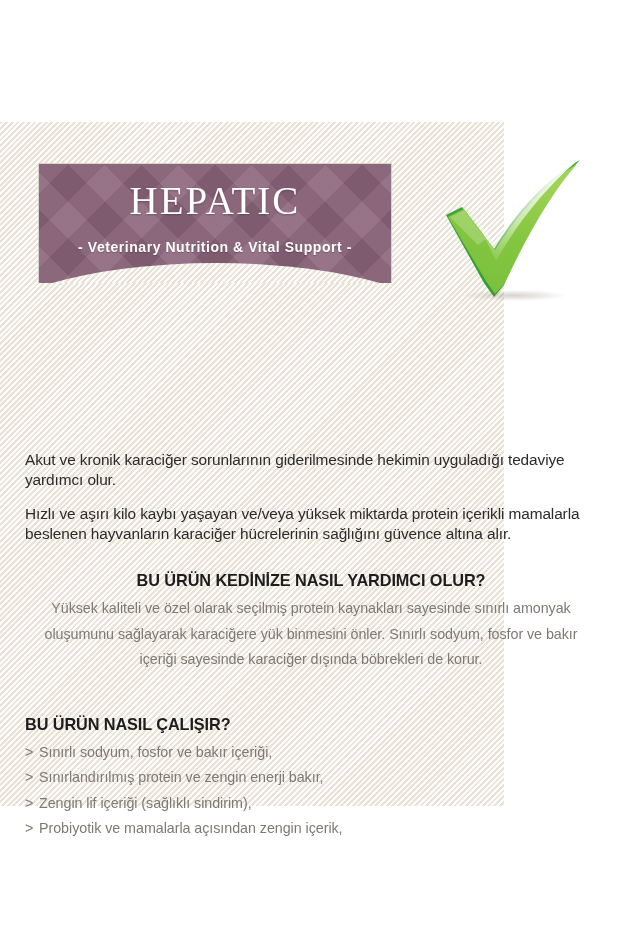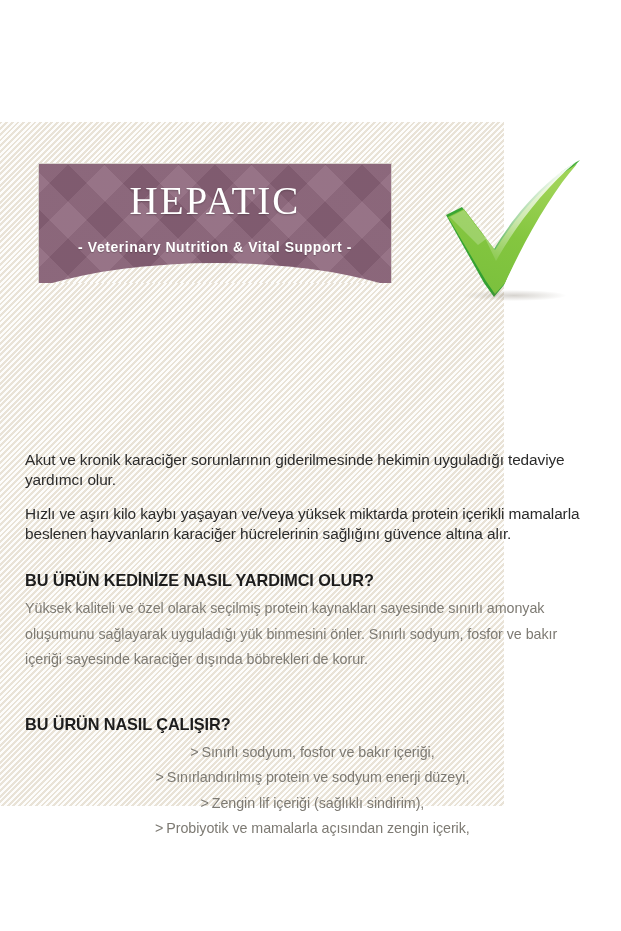--- a/index.html
+++ b/index.html
@@ -153,34 +153,33 @@
     margin: 0 0 15px 0;
     letter-spacing: -0.1px;
   }
   .section-heading {
     font-size: 16.3px;
     font-weight: bold;
     color: #1d1d1d;
     margin: 0 0 6px 0;
     letter-spacing: -0.1px;
   }
-  #section-help { margin-top: 28px; }
+  #section-help { margin-top: 28px; text-align: center; }
   .section-body {
     font-size: 14.3px;
     line-height: 25.5px;
     color: #7d7a73;
     margin: 0;
     letter-spacing: -0.05px;
   }
   #section-works { margin-top: 42px; }
   #works-list {
     list-style: none;
     margin: 0;
     padding: 0;
-    text-align: center;
   }
   #works-list li {
     font-size: 14.3px;
     line-height: 25.5px;
     color: #7d7a73;
     letter-spacing: -0.05px;
     white-space: nowrap;
   }
   .bullet-arrow {
     display: inline-block;
@@ -237,28 +236,28 @@
   </div>
 
   <div id="body-text">
 
     <p class="intro-para">Akut ve kronik karaciğer sorunlarının giderilmesinde hekimin uyguladığı tedaviye yardımcı olur.</p>
 
     <p class="intro-para">Hızlı ve aşırı kilo kaybı yaşayan ve/veya yüksek miktarda protein içerikli mamalarla beslenen hayvanların karaciğer hücrelerinin sağlığını güvence altına alır.</p>
 
     <div id="section-help">
       <h2 class="section-heading">BU ÜRÜN KEDİNİZE NASIL YARDIMCI OLUR?</h2>
-      <p class="section-body">Yüksek kaliteli ve özel olarak seçilmiş protein kaynakları sayesinde sınırlı amonyak oluşumunu sağlayarak uyguladığı yük binmesini önler. Sınırlı sodyum, fosfor ve bakır içeriği sayesinde karaciğer dışında böbrekleri de korur.</p>
+      <p class="section-body">Yüksek kaliteli ve özel olarak seçilmiş protein kaynakları sayesinde sınırlı amonyak oluşumunu sağlayarak karaciğere yük binmesini önler. Sınırlı sodyum, fosfor ve bakır içeriği sayesinde karaciğer dışında böbrekleri de korur.</p>
     </div>
 
     <div id="section-works">
       <h2 class="section-heading">BU ÜRÜN NASIL ÇALIŞIR?</h2>
       <ul id="works-list">
           <li><span class="bullet-arrow">&gt;</span><span>Sınırlı sodyum, fosfor ve bakır içeriği,</span></li>
-          <li><span class="bullet-arrow">&gt;</span><span>Sınırlandırılmış protein ve sodyum enerji düzeyi,</span></li>
+          <li><span class="bullet-arrow">&gt;</span><span>Sınırlandırılmış protein ve zengin enerji bakır,</span></li>
           <li><span class="bullet-arrow">&gt;</span><span>Zengin lif içeriği (sağlıklı sindirim),</span></li>
           <li><span class="bullet-arrow">&gt;</span><span>Probiyotik ve mamalarla açısından zengin içerik,</span></li>
         </ul>
     </div>
 
   </div>
 
 </div>
 
 </body></html>

